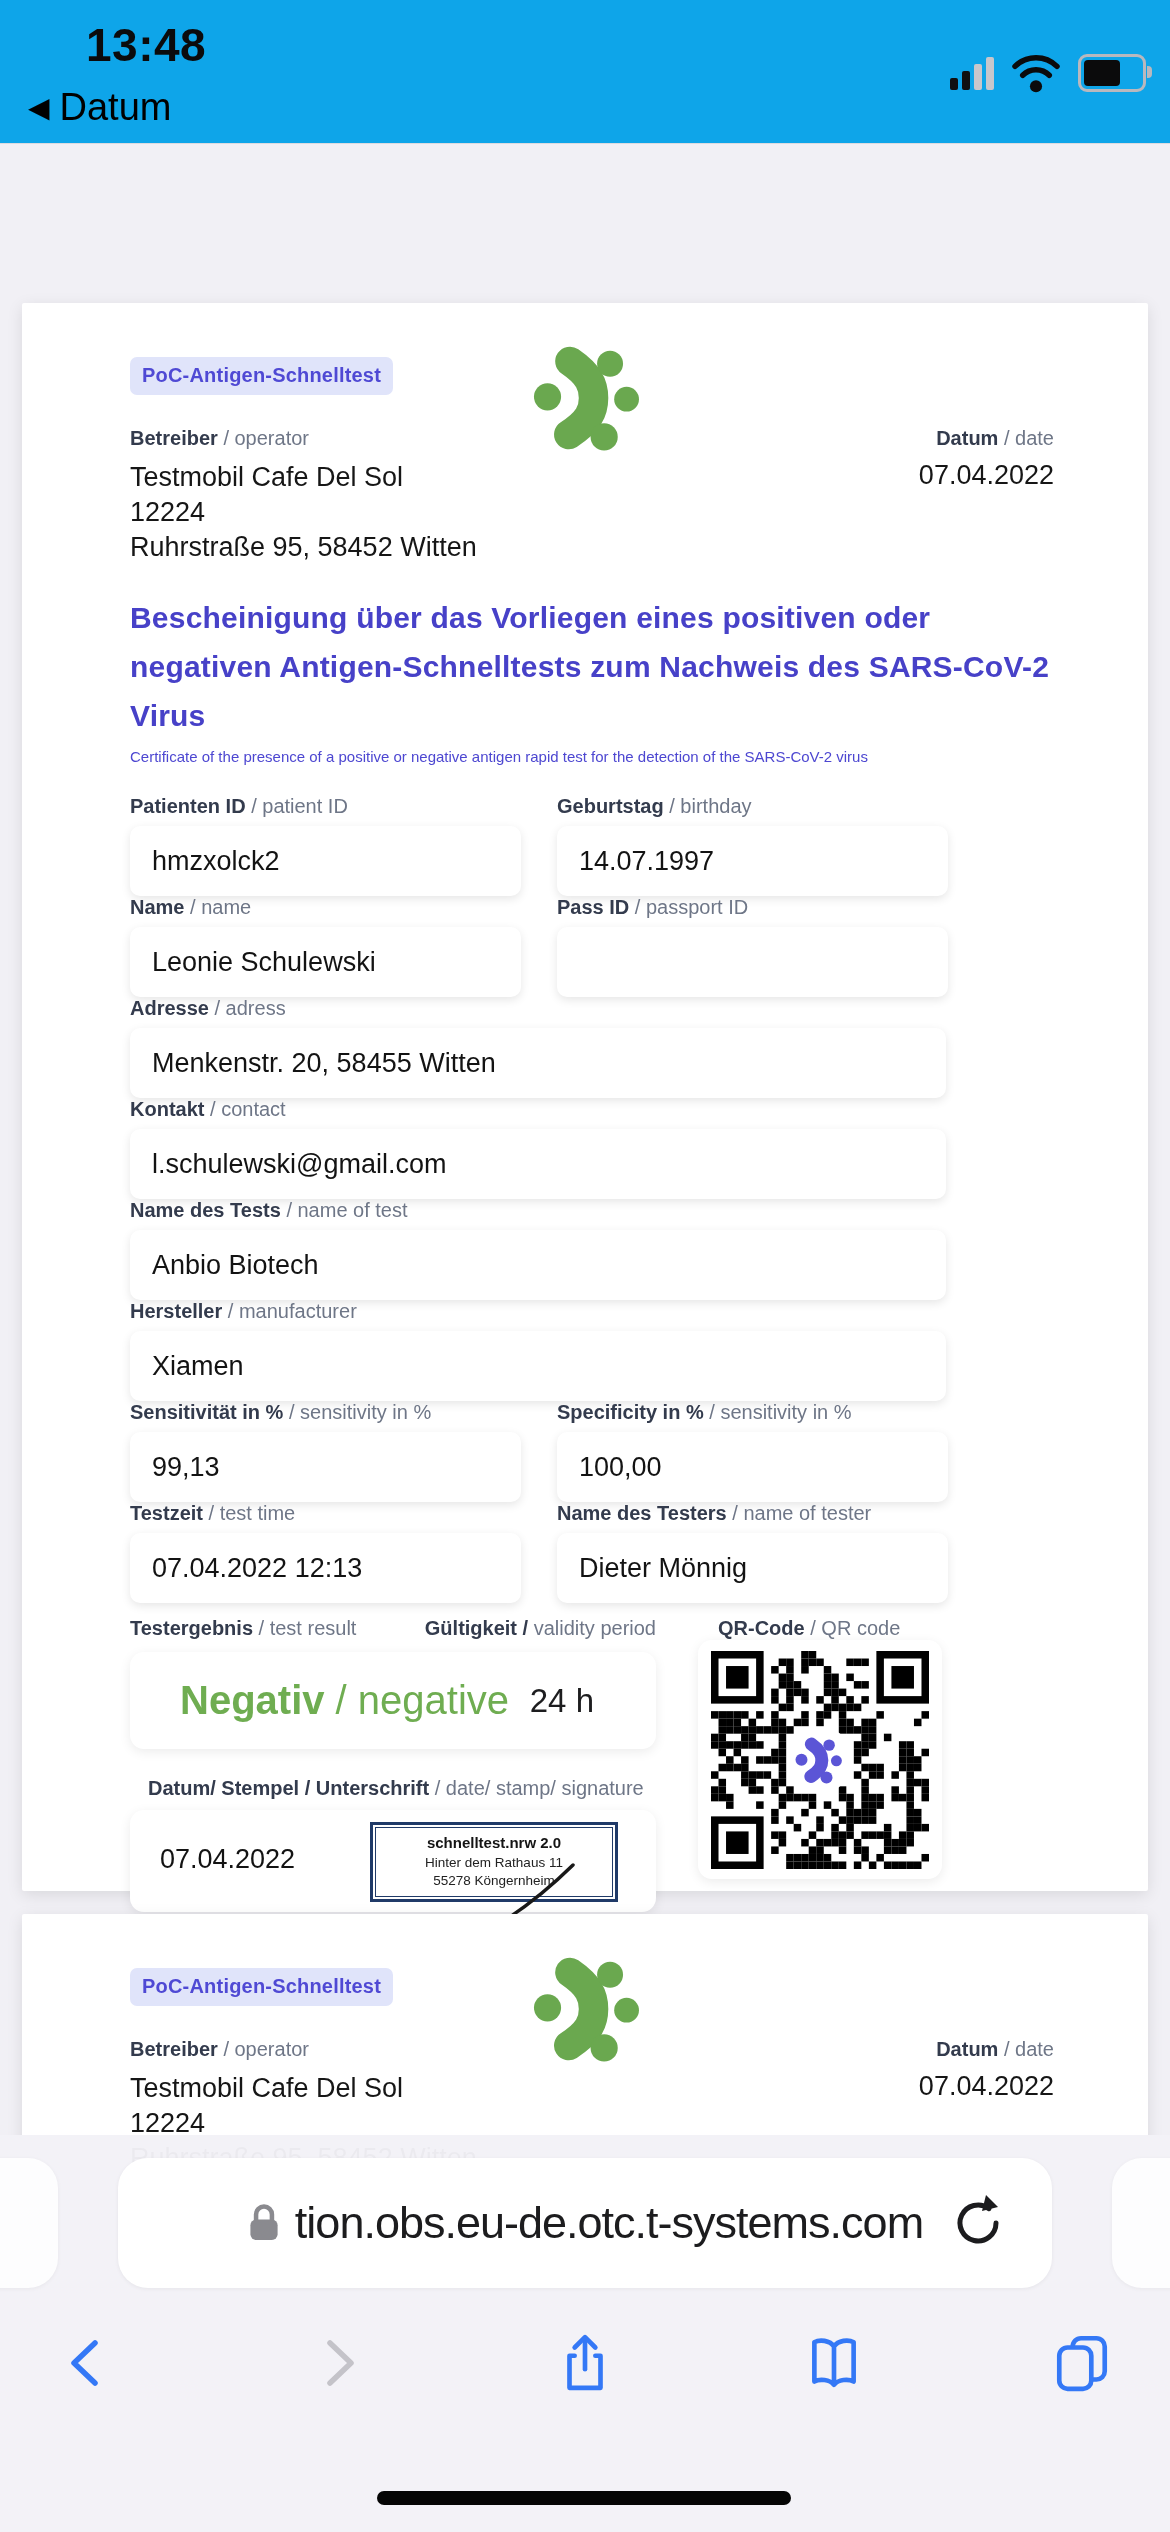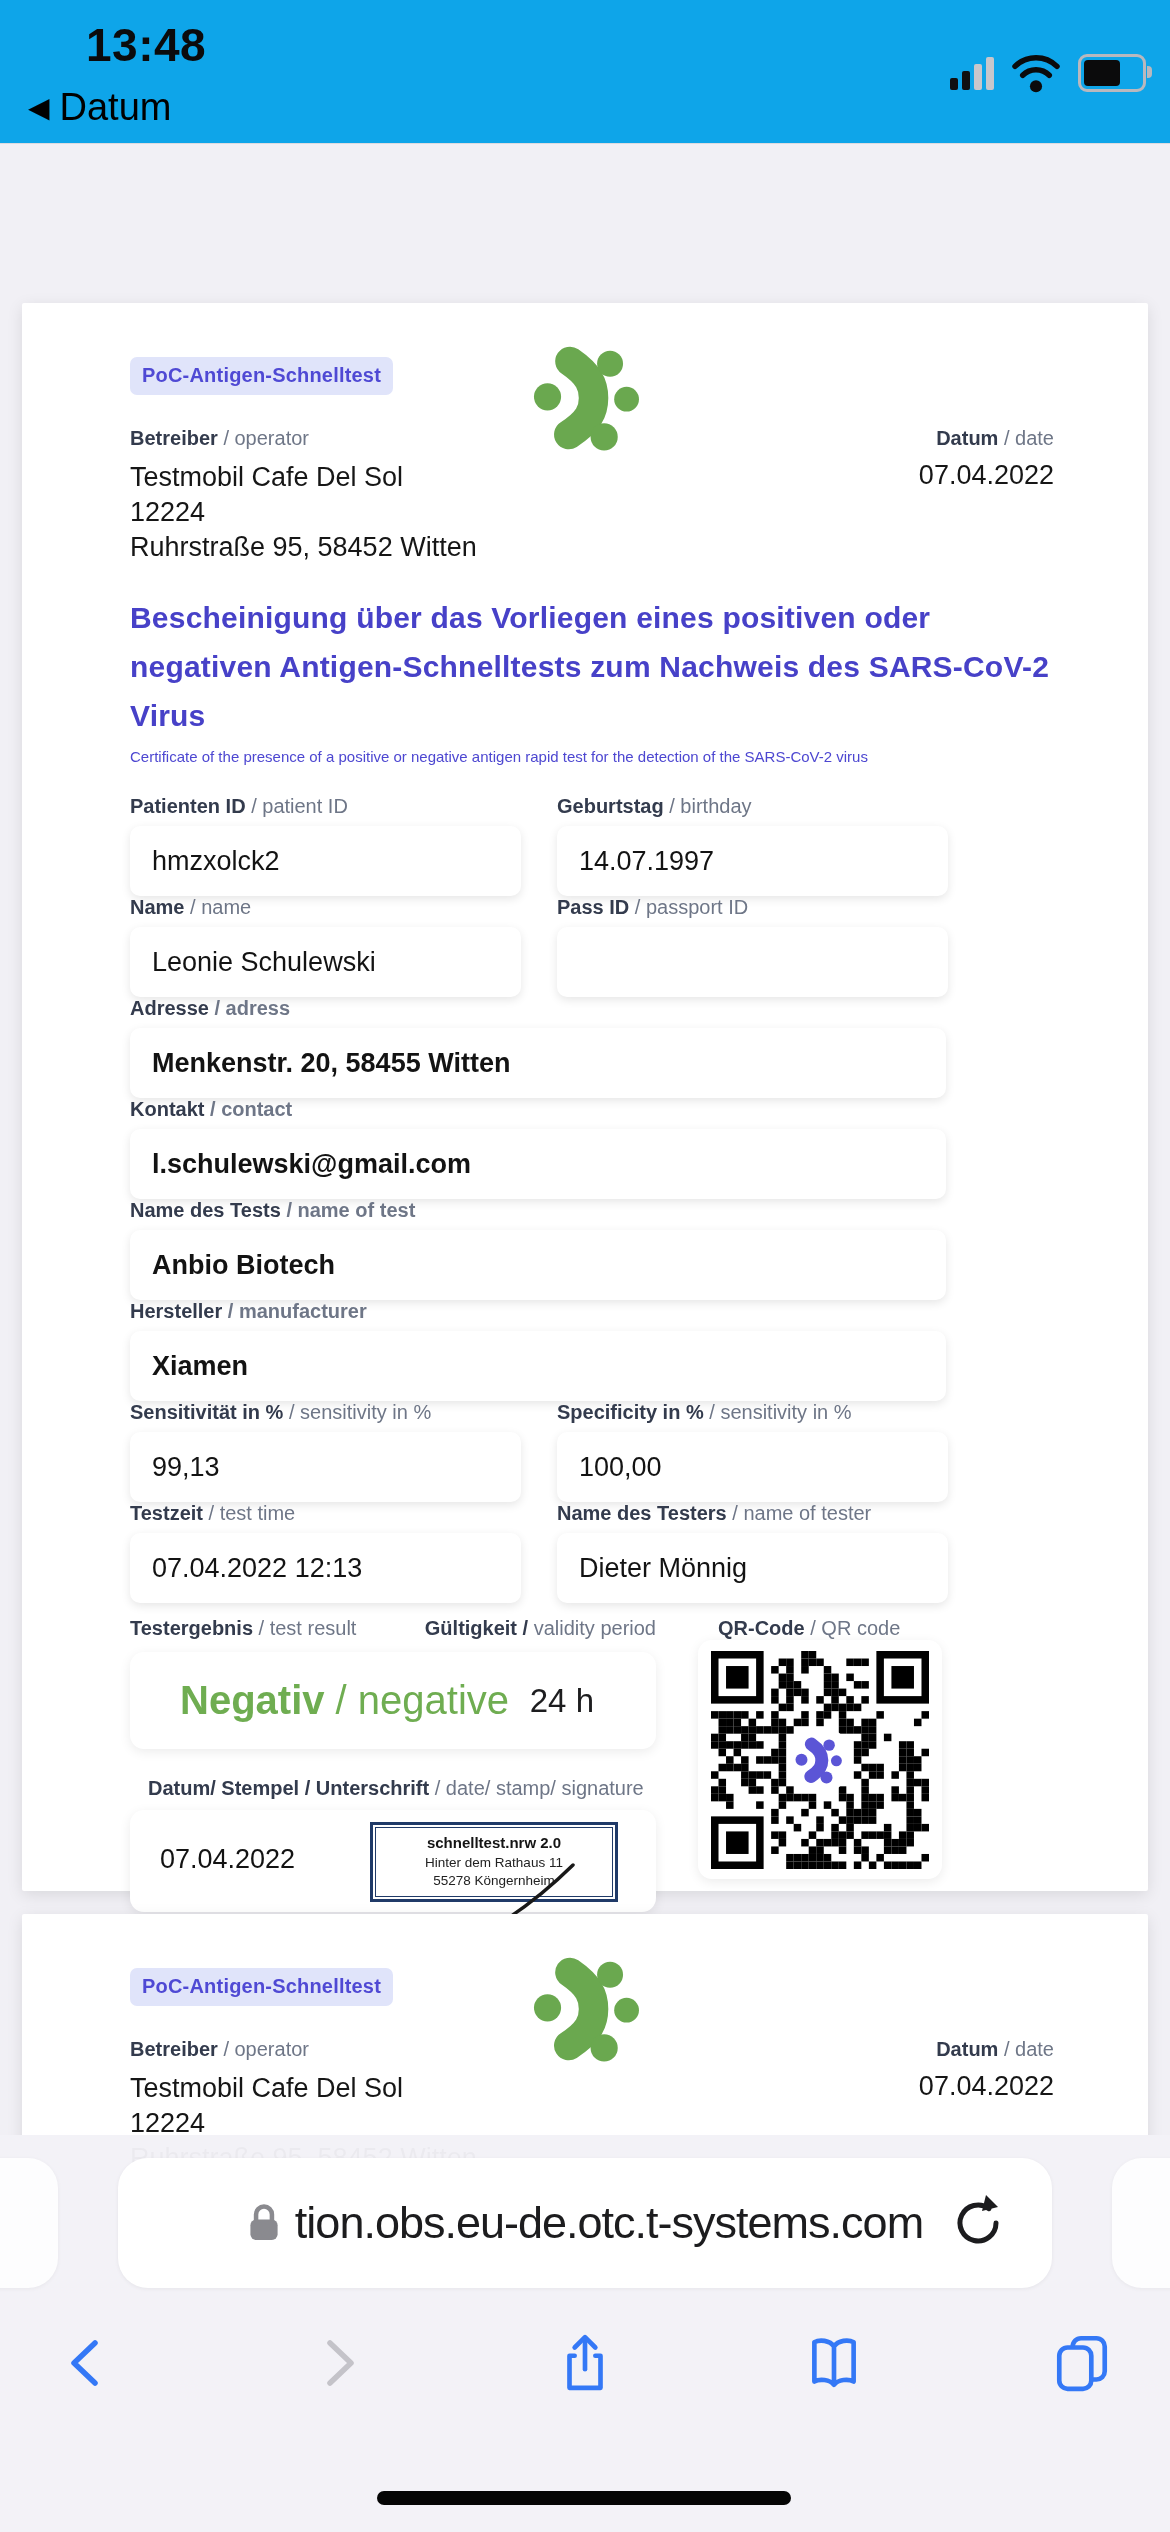--- a/index.html
+++ b/index.html
@@ -35,21 +35,21 @@
   .hdr-row{display:flex;justify-content:space-between;margin-top:32px;}
   .op-lines{margin-top:10px;font-size:27px;line-height:35px;color:#161616;}
   .hdr-right{text-align:right;}
   .hdr-right .opval{margin-top:10px;font-size:27px;color:#161616;}
   .title{margin-top:28px;max-width:940px;font-size:30px;line-height:49px;font-weight:700;color:var(--title-blue,#4741c8);letter-spacing:.2px;}
   .subtitle{margin-top:8px;font-size:15px;color:var(--subtitle-blue,#4d47d1);white-space:nowrap;}
   
   .form{margin-top:30px;}
   .frow{display:flex;gap:36px;}
   .fcol{width:391px;}
-  .fcol.full{width:816px;font-weight:bold;}
+  .fcol.full{width:816px;}
   .flabel{font-size:20px;line-height:22px;color:#6e7687;margin-bottom:9px;}
   .flabel b{color:#333b4d;}
   .fbox{height:70px;background:#fff;border-radius:10px;box-shadow:0 3px 10px rgba(0,0,0,.10);
     display:flex;align-items:center;padding:0 22px;font-size:27px;color:#131313;}
   
   .resrow{display:flex;gap:42px;margin-top:14px;}
   .rescol{width:526px;}
   .qrcol{width:244px;}
   .res-labels{display:flex;justify-content:space-between;align-items:flex-end;margin-bottom:12px;}
   .resbox{height:97px;background:#fff;border-radius:14px;box-shadow:0 3px 12px rgba(0,0,0,.08);

